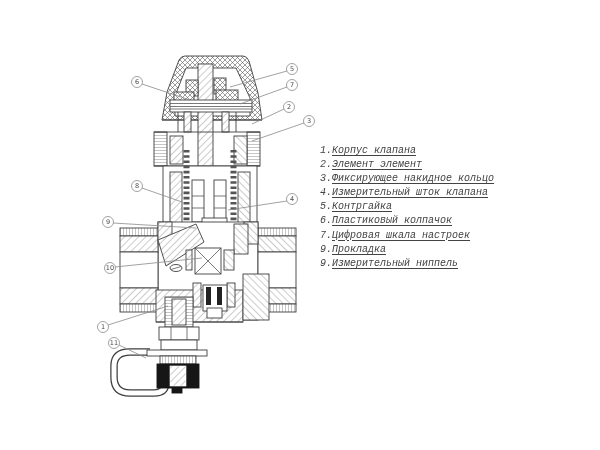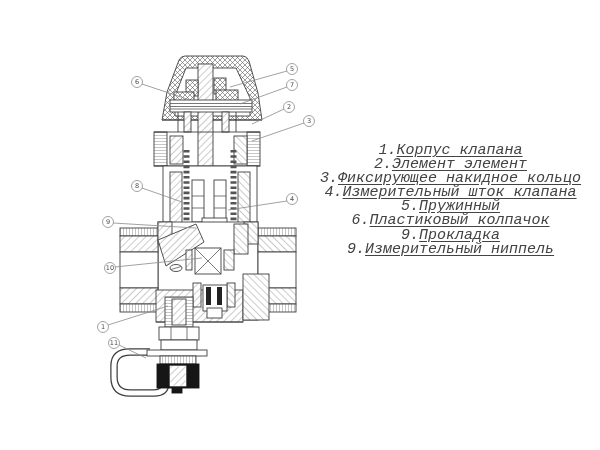--- a/index.html
+++ b/index.html
@@ -1,20 +1,20 @@
 <!DOCTYPE html>
 <html><head>
 <meta charset="utf-8">
 <style>
   html,body{margin:0;padding:0;background:#fff;}
   .screen{position:relative;width:600px;height:450px;background:#ffffff;overflow:hidden;
           font-family:"Liberation Mono","DejaVu Sans Mono",monospace;}
   svg.diagram{position:absolute;left:0;top:0;}
   ol.legend{position:absolute;left:320px;top:144px;margin:0;padding:0;list-style:none;
-            font-size:15px;line-height:14.1px;font-style:italic;color:#434343;white-space:nowrap;text-align:center;}
+            font-size:10px;line-height:14.1px;font-style:italic;color:#434343;white-space:nowrap;}
   ol.legend .lbl{text-decoration:underline;text-underline-offset:2px;}
   .co-num{font:6.5px "DejaVu Sans",sans-serif;fill:#4a4a4a;font-style:normal;}
 </style>
 </head>
 <body>
 
 <div class="screen">
 
   <svg class="diagram" width="600" height="450" viewBox="0 0 600 450">
     <defs>
@@ -223,18 +223,19 @@
         <text class="co-num" x="114" y="345.4" text-anchor="middle" stroke="none">11</text>
       </g>
     </g>
   </svg>
 
   <ol class="legend">
     <li><span class="num">1.</span><span class="lbl">Корпус клапана</span></li>
     <li><span class="num">2.</span><span class="lbl">Элемент элемент</span></li>
     <li><span class="num">3.</span><span class="lbl">Фиксирующее накидное кольцо</span></li>
     <li><span class="num">4.</span><span class="lbl">Измерительный шток клапана</span></li>
-    <li><span class="num">5.</span><span class="lbl">Пружинный</span></li>
+    <li><span class="num">5.</span><span class="lbl">Контргайка</span></li>
     <li><span class="num">6.</span><span class="lbl">Пластиковый колпачок</span></li>
+    <li><span class="num">7.</span><span class="lbl">Цифровая шкала настроек</span></li>
     <li><span class="num">9.</span><span class="lbl">Прокладка</span></li>
     <li><span class="num">9.</span><span class="lbl">Измерительный ниппель</span></li>
   </ol>
 </div>
 
 </body></html>

